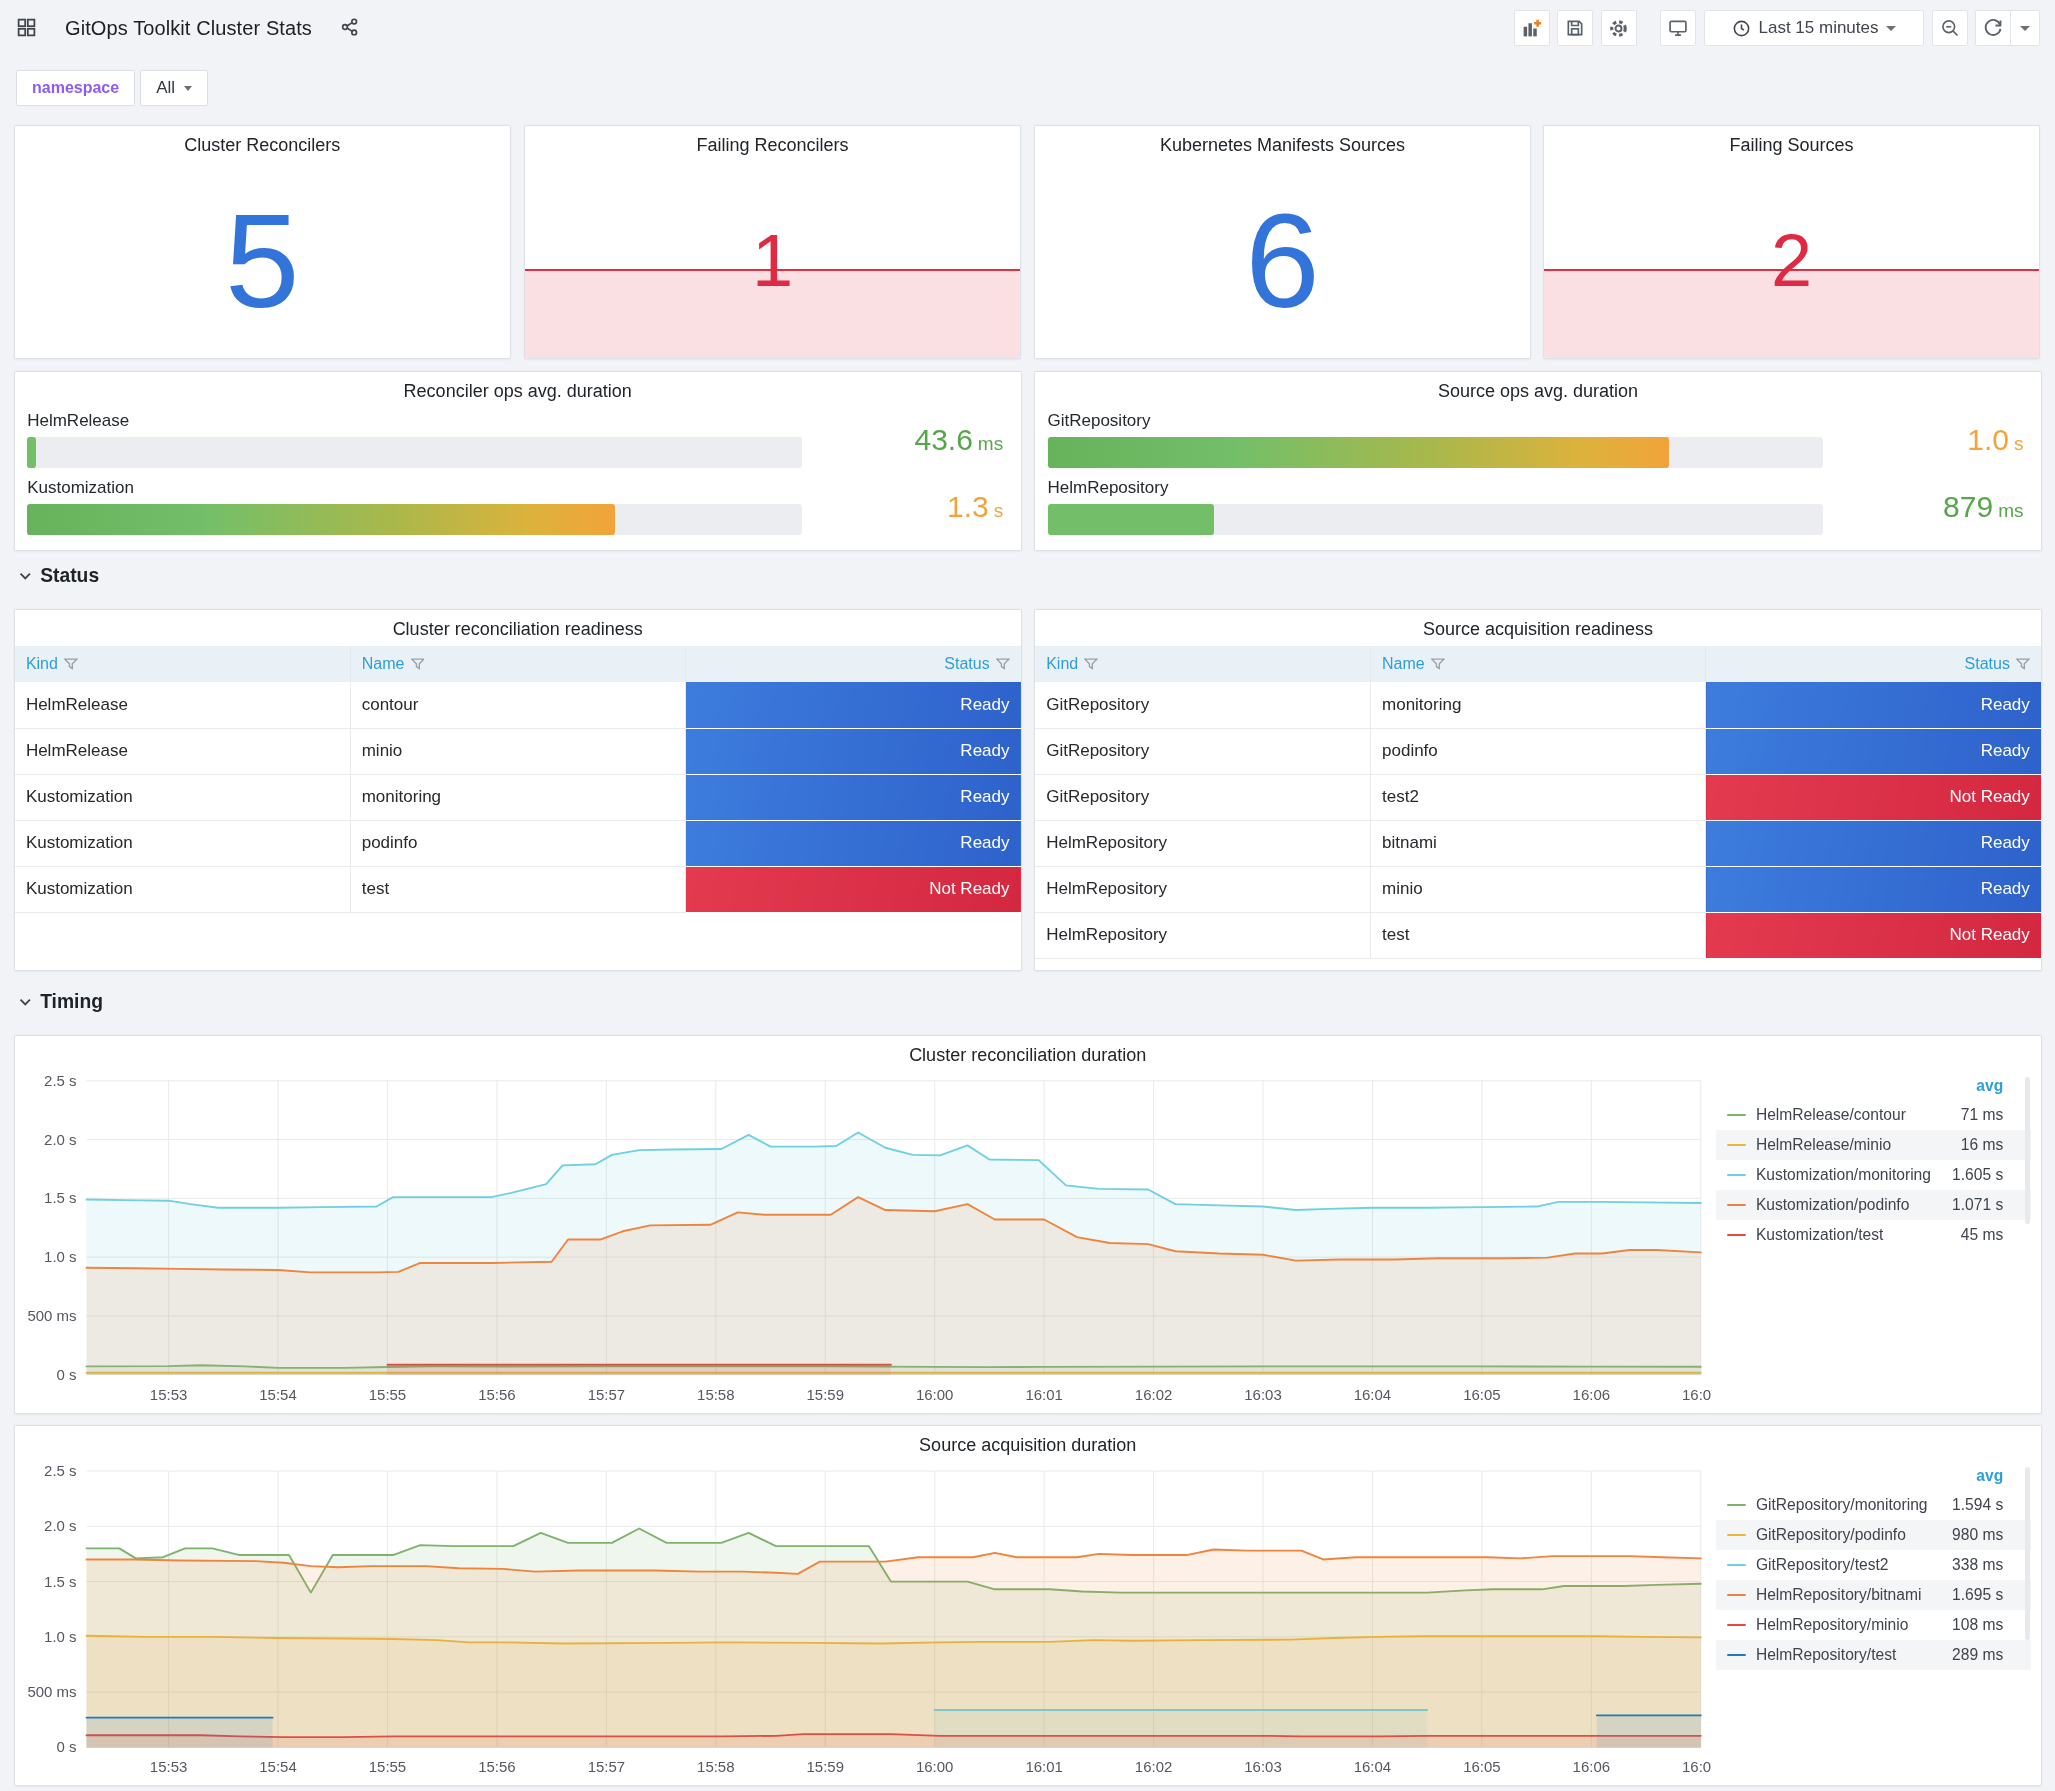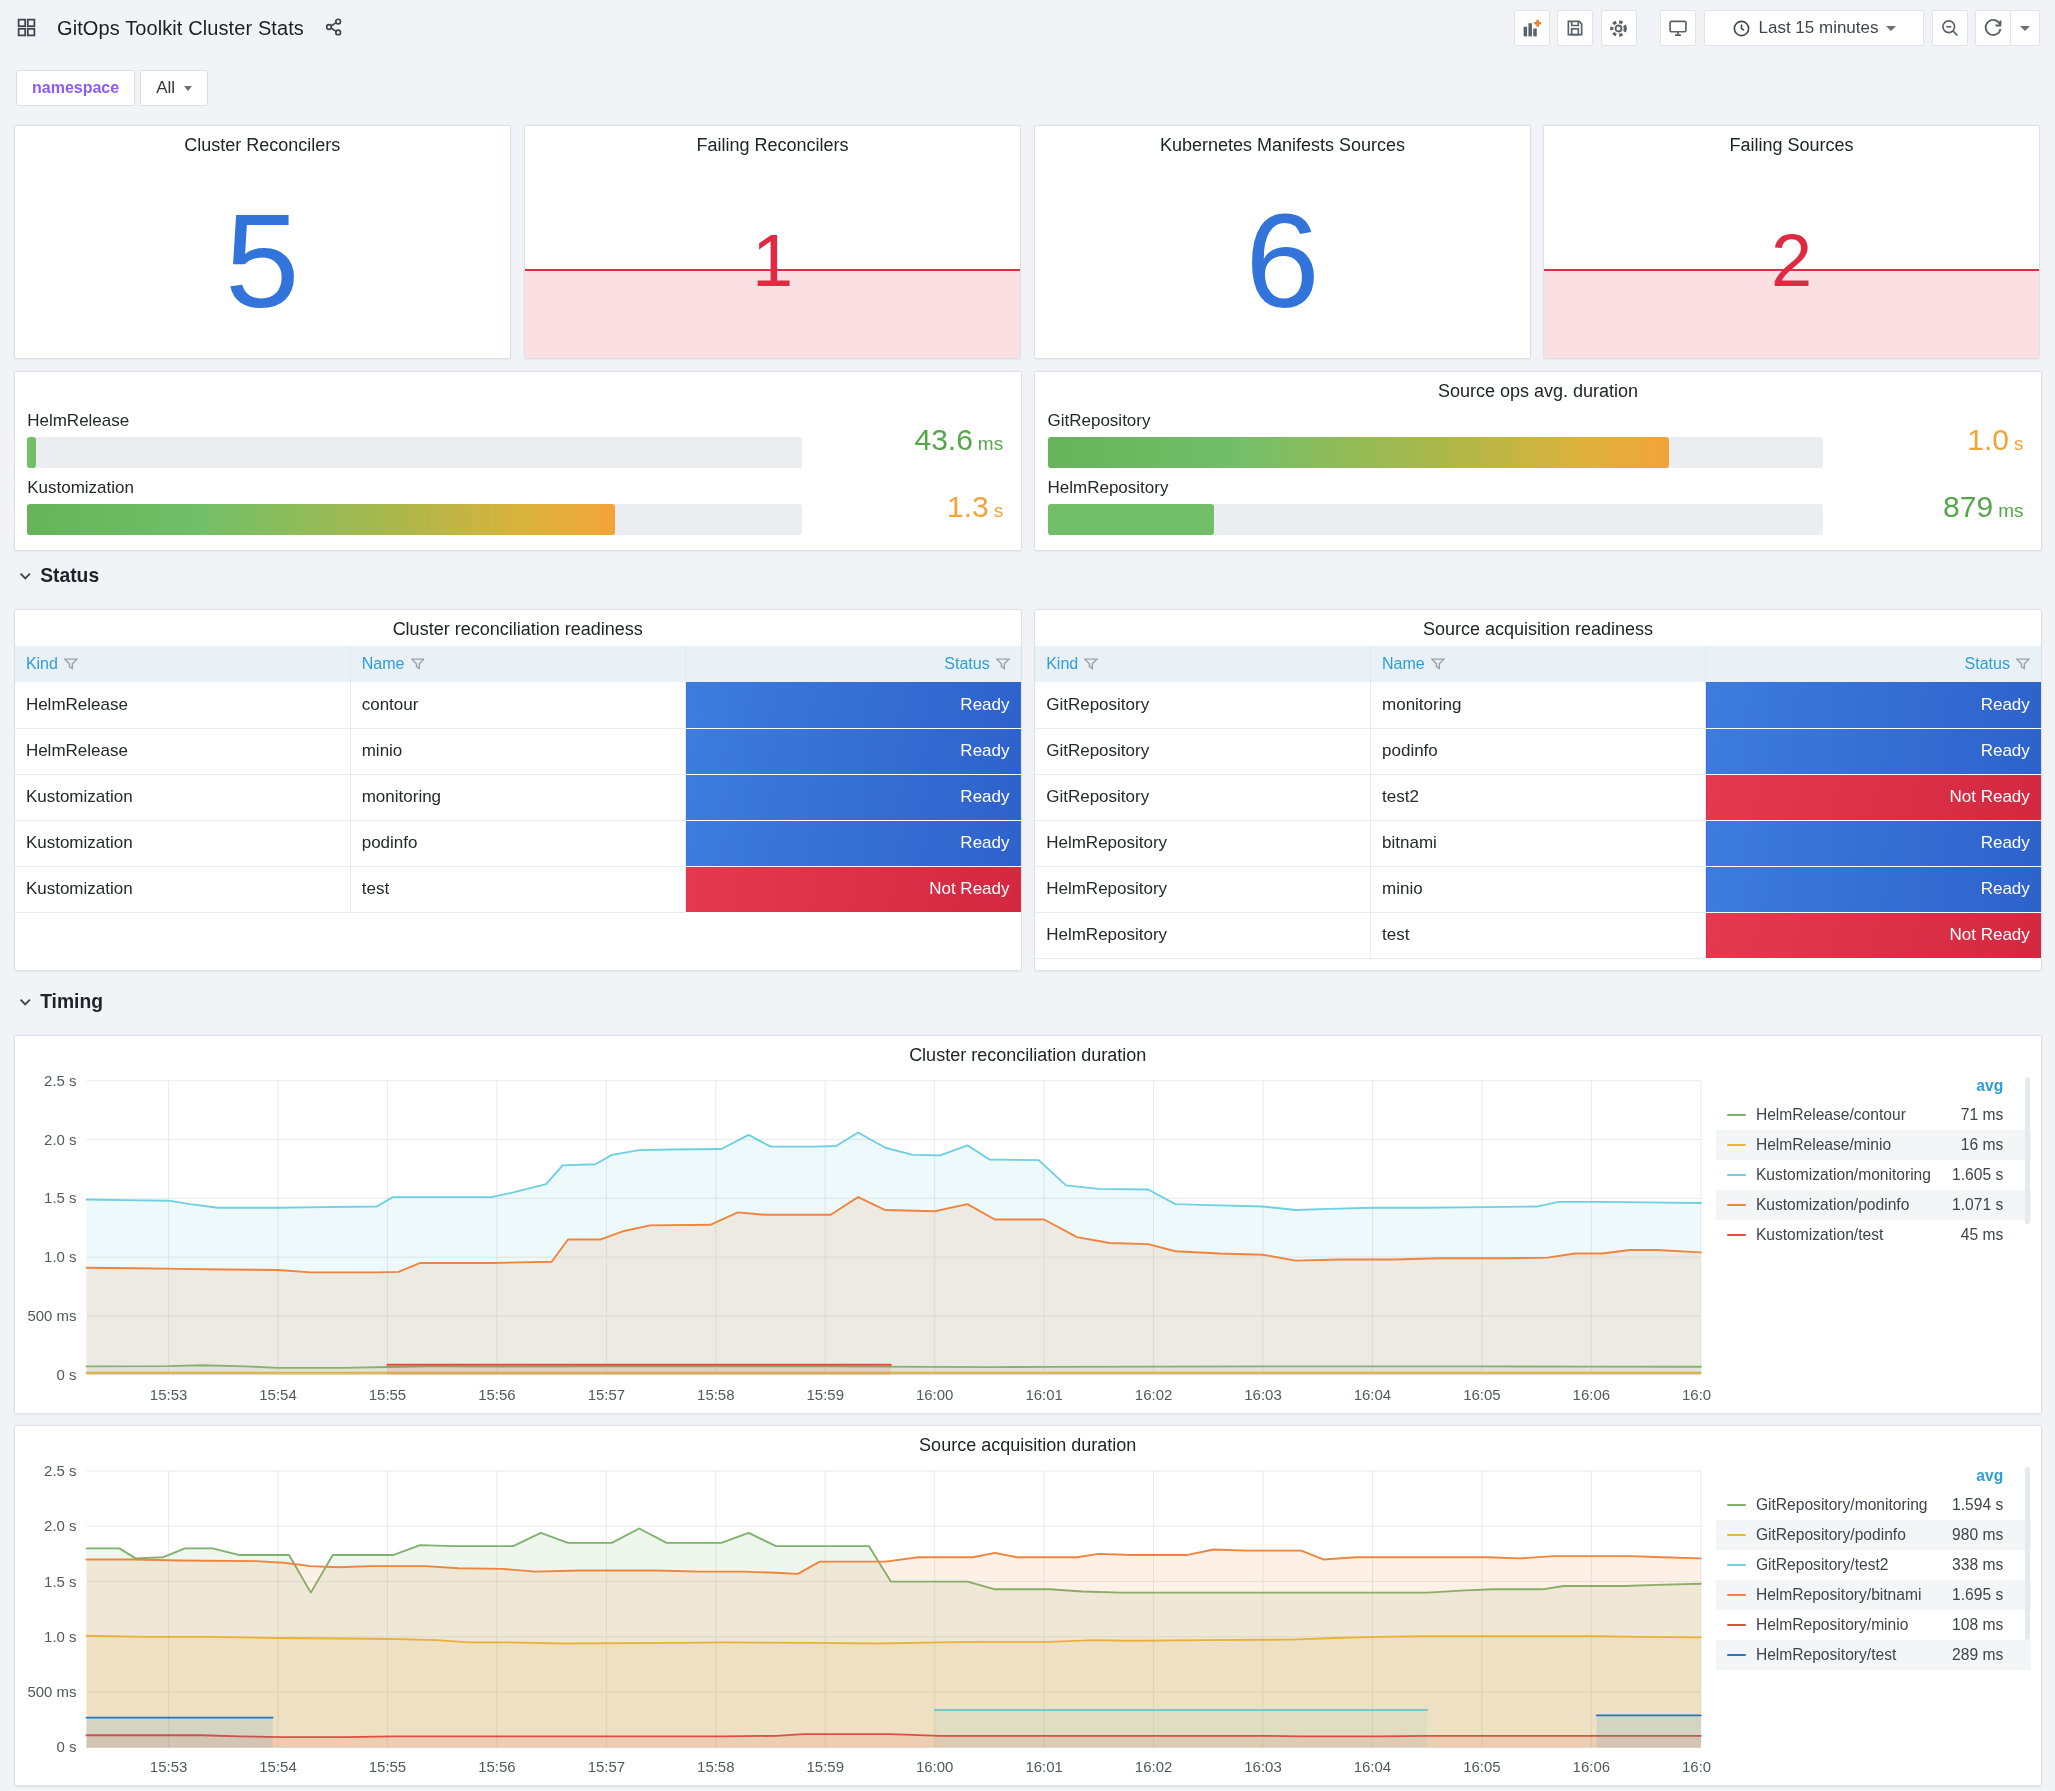--- a/index.html
+++ b/index.html
@@ -2,21 +2,21 @@
 <html style="font-size:10px"><head>
 <meta charset="utf-8">
 <style>
   * { margin:0; padding:0; box-sizing:border-box; }
   html,body { background:#f1f3f6; }
   body { font-family:"Liberation Sans","DejaVu Sans",sans-serif; color:#212529; }
   .dashboard { position:relative; width:2056px; height:1791px; background:#f1f3f6; overflow:hidden; }
 
   
   .topbar { position:absolute; top:0; left:0; right:0; height:56px; display:flex; align-items:center; justify-content:space-between; padding:0 16px; }
-  .tb-left { display:flex; align-items:center; gap:20px; }
+  .tb-left { display:flex; align-items:center; gap:28px; }
   .tb-title { font-size:20px; font-weight:500; color:#1b1f24; letter-spacing:0.1px; }
   .tb-right { display:flex; align-items:center; gap:7.5px; }
   .tb-btn { height:36px; min-width:36px; background:#fff; border:0.6px solid #e0e4ea; border-radius:1.9px; display:flex; align-items:center; justify-content:center; gap:7.5px; color:#5a6169; cursor:pointer; }
   .tb-btn svg { display:block; }
   .timepicker { padding:0 27px; font-size:17px; font-weight:500; color:#40454e; }
   .split { display:flex; }
   .split .tb-btn:first-child { border-radius:1.9px 0 0 1.9px; }
   .split .tb-btn:last-child { border-left:none; border-radius:0 1.9px 1.9px 0; min-width:29px; }
   .caret { width:0; height:0; border-left:5px solid transparent; border-right:5px solid transparent; border-top:5.6px solid #6a7076; }
 
@@ -197,20 +197,21 @@
     <div class="panel-title">Kubernetes Manifests Sources</div>
     <div class="stat-value big">6</div>
   </div>
   <div class="panel" id="stat3">
     <div class="panel-title">Failing Sources</div>
     <div class="stat-value small">2</div>
     <div class="stat-spark"></div>
   </div>
 
   <div class="panel" id="gauge0">
+    <div class="panel-title">Reconciler ops avg. duration</div>
     <div class="gauge-row" style="top:39px">
       <div class="gauge-label">HelmRelease</div>
       <div class="gauge-track">
         <div class="gauge-fill" style="width: 1.2%;"></div>
       </div>
       <div class="gauge-value" style="color:#56A64B">
         <span class="num">43.6</span><span class="unit">ms</span>
       </div>
     </div>
     <div class="gauge-row" style="top:106px">

